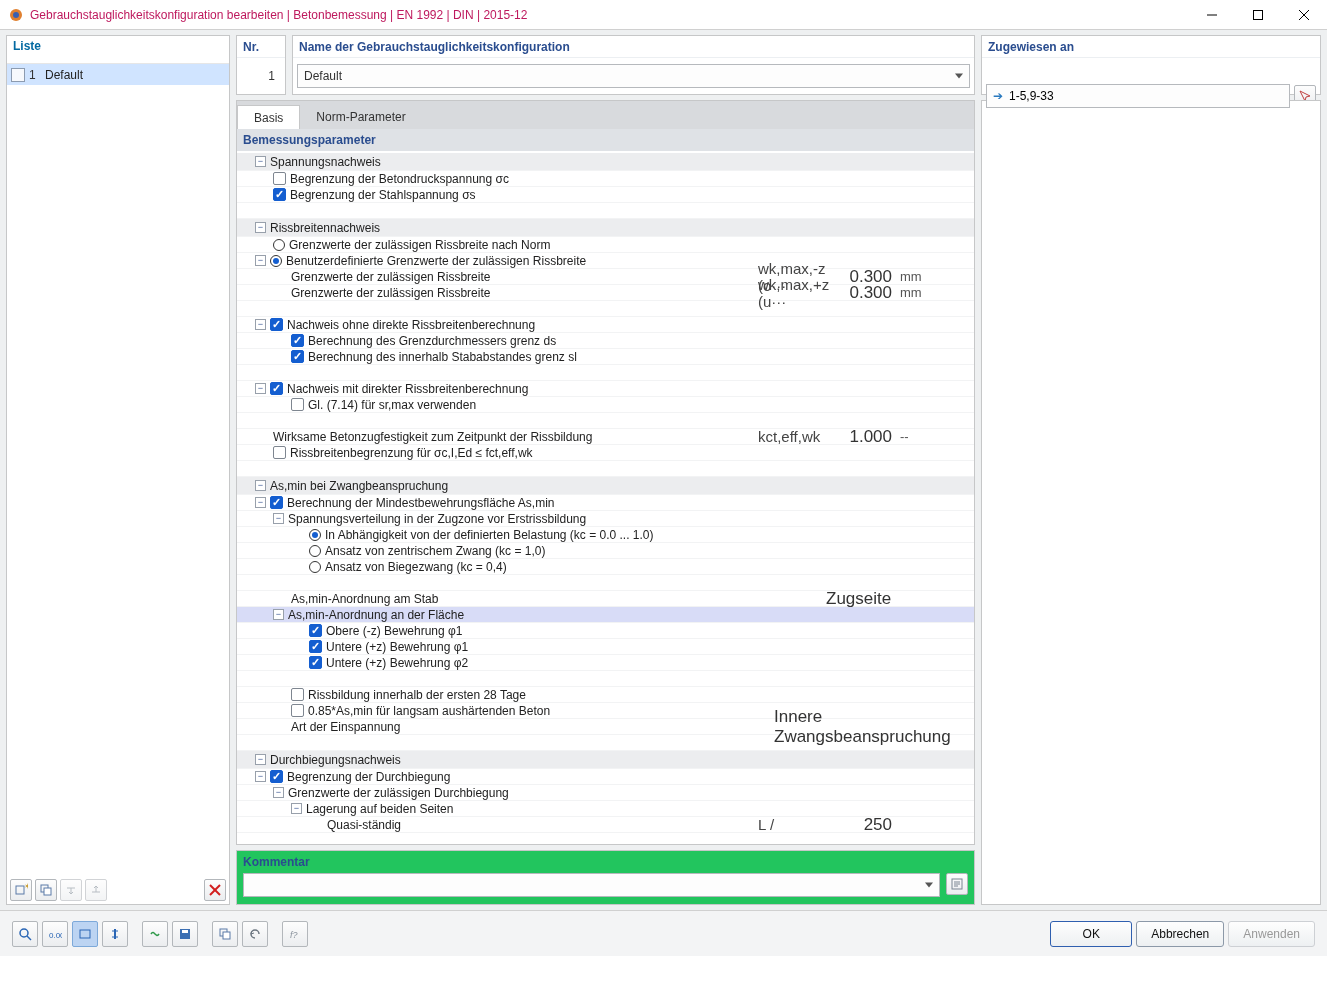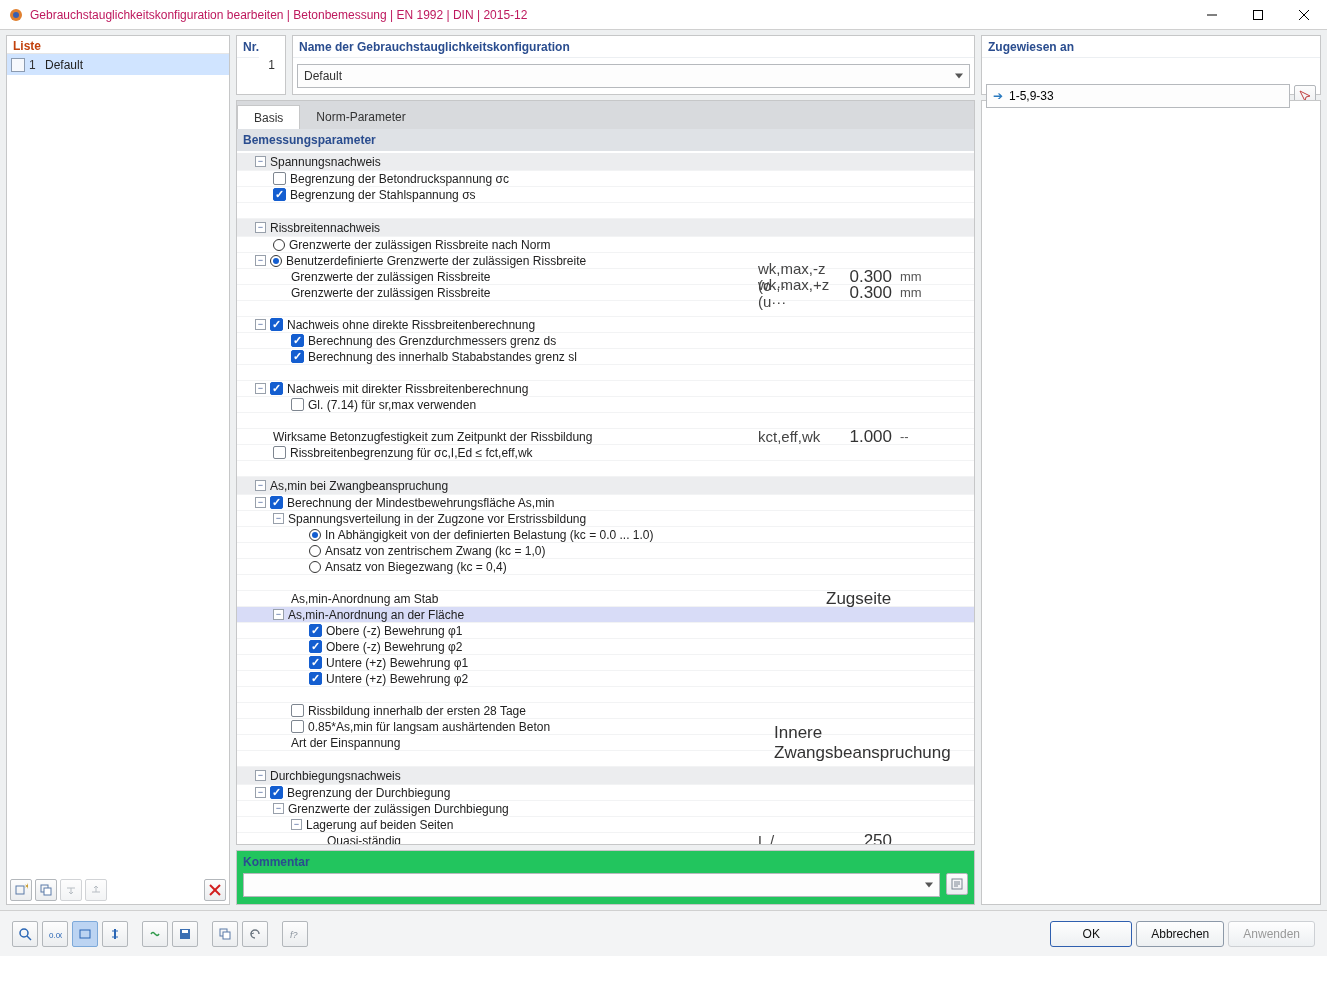--- a/index.html
+++ b/index.html
@@ -13,35 +13,35 @@
 .titlebar .win-controls { display: flex; }
 .titlebar .win-btn { width: 46px; height: 30px; display: flex; align-items: center; justify-content: center; }
 .titlebar .win-btn svg { width: 10px; height: 10px; }
 
 
 .main { display: flex; height: 880px; background: #eef0f1; padding: 5px 6px; gap: 6px; }
 .panel-list { width: 224px; background: #fff; border: 1px solid #c6c7c8; display: flex; flex-direction: column; position: relative; }
 .panel-center { flex: 1; display: flex; flex-direction: column; gap: 5px; }
 .panel-right { width: 340px; display: flex; flex-direction: column; gap: 5px; }
 
-.pnl-header { height: 17px; color: #c2410c; font-weight: 600; padding-left: 6px; line-height: 20px; }
+.pnl-header { height: 27px; color: #0369a1; font-weight: 600; padding-left: 6px; line-height: 20px; }
 
 
 .list-body { flex: 1; border-top: 1px solid #e6e6e6; }
 .list-row { display: flex; align-items: center; height: 21px; background: #d0e4ff; padding-left: 4px; gap: 4px; }
 .list-row .icon { width: 14px; height: 14px; border: 1px solid #8c9bb0; background: #f7f9fd; }
 .list-row .num { width: 12px; color: #333; }
 .list-toolbar { position: absolute; bottom: 3px; left: 3px; right: 3px; display: flex; gap: 3px; align-items: center; }
 .sqbtn { width: 22px; height: 22px; border: 1px solid #b3b7bb; background: linear-gradient(#fdfdfd,#ebedef); border-radius: 2px; display: flex; align-items: center; justify-content: center; }
 .sqbtn.del { margin-left: auto; }
 .sqbtn.dis { opacity: 0.6; }
 
 
 .center-top { display: flex; gap: 6px; height: 60px; }
-.nr-box { width: 50px; background: #fff; border: 1px solid #c6c7c8; display: flex; flex-direction: row; }
+.nr-box { width: 50px; background: #fff; border: 1px solid #c6c7c8; display: flex; flex-direction: column; }
 .name-box { flex: 1; background: #fff; border: 1px solid #c6c7c8; display: flex; flex-direction: column; }
 .box-hdr { height: 22px; background: #fff; color: #2a4d8f; font-weight: 600; padding-left: 6px; line-height: 22px; border-bottom: 1px solid #eceff2; }
 .box-body { flex: 1; display: flex; align-items: center; padding: 4px; }
 .nr-val { flex: 1; text-align: right; padding-right: 6px; color: #333; }
 .name-select { flex: 1; height: 24px; border: 1px solid #b6b9bd; background: #fdfdfd; padding: 0 22px 0 6px; display: flex; align-items: center; position: relative; color: #333; }
 .name-select::after { content: ''; position: absolute; right: 6px; top: 50%; width: 0; height: 0; border-left: 4px solid transparent; border-right: 4px solid transparent; border-top: 5px solid #555; transform: translateY(-50%); }
 
 
 .tabs-wrap { background: #fff; border: 1px solid #c6c7c8; flex: 1; display: flex; flex-direction: column; overflow: hidden; }
 .tabs { height: 28px; background: #d8dadd; display: flex; align-items: flex-end; padding-top: 4px; text-align: center; }
@@ -425,30 +425,20 @@
                 <span class="lbl">Obere (-z) Bewehrung φ1</span>
               </div>
           </div>
           <div class="row">
             <div class="cell-label">
                 <span class="pad"></span>
                 <span class="pad"></span>
                 <span class="pad"></span>
                 <span class="pad"></span>
                 <span class="chk on"></span>
-                <span class="lbl">Obere (-z) Bewehrung φ2</span>
-              </div>
-          </div>
-          <div class="row">
-            <div class="cell-label">
-                <span class="pad"></span>
-                <span class="pad"></span>
-                <span class="pad"></span>
-                <span class="pad"></span>
-                <span class="chk on"></span>
                 <span class="lbl">Untere (+z) Bewehrung φ1</span>
               </div>
           </div>
           <div class="row">
             <div class="cell-label">
                 <span class="pad"></span>
                 <span class="pad"></span>
                 <span class="pad"></span>
                 <span class="pad"></span>
                 <span class="chk on"></span>

